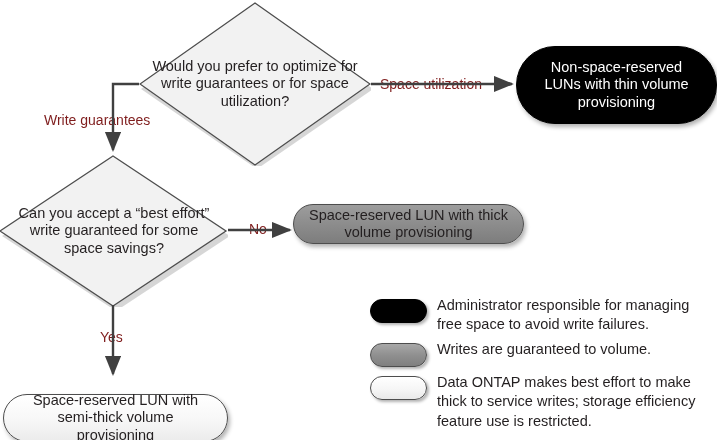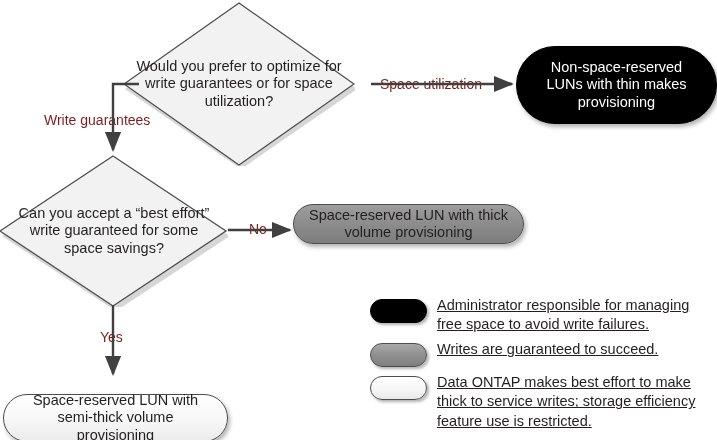--- a/index.html
+++ b/index.html
@@ -128,21 +128,20 @@
   }
   .sw-white {
     background: linear-gradient(180deg, #ffffff 0%, #f6f6f6 55%, #e9e9e9 100%);
     border: 1px solid #4d4d4d;
     box-shadow: 2px 2px 3px rgba(0,0,0,0.30);
   }
   .legend-text {
     font-size: 14.5px;
     line-height: 1.32;
     color: #231f20;
-    text-decoration: underline;
   }
 </style>
 </head>
 <body>
 
 <div id="canvas">
 
   <svg id="wires" viewBox="0 0 717 440">
     <defs>
       <marker id="arrow" markerWidth="9" markerHeight="9" refX="7.6" refY="3.4" orient="auto" markerUnits="strokeWidth">
@@ -152,38 +151,38 @@
 
     <line x1="371" y1="84" x2="512" y2="84" stroke="#404040" stroke-width="2.4" marker-end="url(#arrow)"></line>
 
     <polyline points="139,84 113,84 113,150" fill="none" stroke="#404040" stroke-width="2.4" marker-end="url(#arrow)"></polyline>
 
     <line x1="228" y1="230" x2="290" y2="230" stroke="#404040" stroke-width="2.4" marker-end="url(#arrow)"></line>
 
     <line x1="113" y1="305" x2="113" y2="374" stroke="#404040" stroke-width="2.4" marker-end="url(#arrow)"></line>
   </svg>
 
-  <div class="node diamond" style="left:123px; top:2px; width:232px; height:164px;">
+  <div class="node diamond" style="left:139px; top:2px; width:232px; height:164px;">
     <svg class="dshape" viewBox="0 0 232 164" preserveAspectRatio="none">
       <polygon points="118,7 234,87 118,167 2,87" fill="rgba(0,0,0,0.16)"></polygon>
       <polygon points="116,1 231,82 116,163 1,82" fill="#f2f2f2" stroke="#4d4d4d" stroke-width="1.3"></polygon>
     </svg>
     <div class="dtext">Would you prefer to optimize for write guarantees or for space utilization?</div>
   </div>
 
   <div class="node diamond" style="left:0px; top:155px; width:228px; height:152px;">
     <svg class="dshape" viewBox="0 0 228 152" preserveAspectRatio="none">
       <polygon points="116,6 230,81 116,156 2,81" fill="rgba(0,0,0,0.16)"></polygon>
       <polygon points="113,1 226,76 113,151 0,76" fill="#f2f2f2" stroke="#4d4d4d" stroke-width="1.3"></polygon>
     </svg>
     <div class="dtext" style="width:210px;">Can you accept a “best effort” write guaranteed for some space savings?</div>
   </div>
 
   <div class="node pill pill-black" style="left:516px; top:46px; width:201px; height:78px;">
-    <span>Non-space-reserved LUNs with thin makes provisioning</span>
+    <span>Non-space-reserved LUNs with thin volume provisioning</span>
   </div>
 
   <div class="node pill pill-gray" style="left:293px; top:204px; width:231px; height:40px;">
     <span>Space-reserved LUN with thick volume provisioning</span>
   </div>
 
   <div class="node pill pill-white" style="left:3px; top:394px; width:225px; height:48px;">
     <span>Space-reserved LUN with semi-thick volume provisioning</span>
   </div>
 
@@ -197,21 +196,21 @@
 
   <div id="legend">
 
     <div class="legend-row">
       <div class="swatch sw-black"></div>
       <div class="legend-text">Administrator responsible for managing free space to avoid write failures.</div>
     </div>
 
     <div class="legend-row">
       <div class="swatch sw-gray"></div>
-      <div class="legend-text">Writes are guaranteed to succeed.</div>
+      <div class="legend-text">Writes are guaranteed to volume.</div>
     </div>
 
     <div class="legend-row">
       <div class="swatch sw-white"></div>
       <div class="legend-text">Data ONTAP makes best effort to make thick to service writes; storage efficiency feature use is restricted.</div>
     </div>
 
   </div>
 
 </div>

